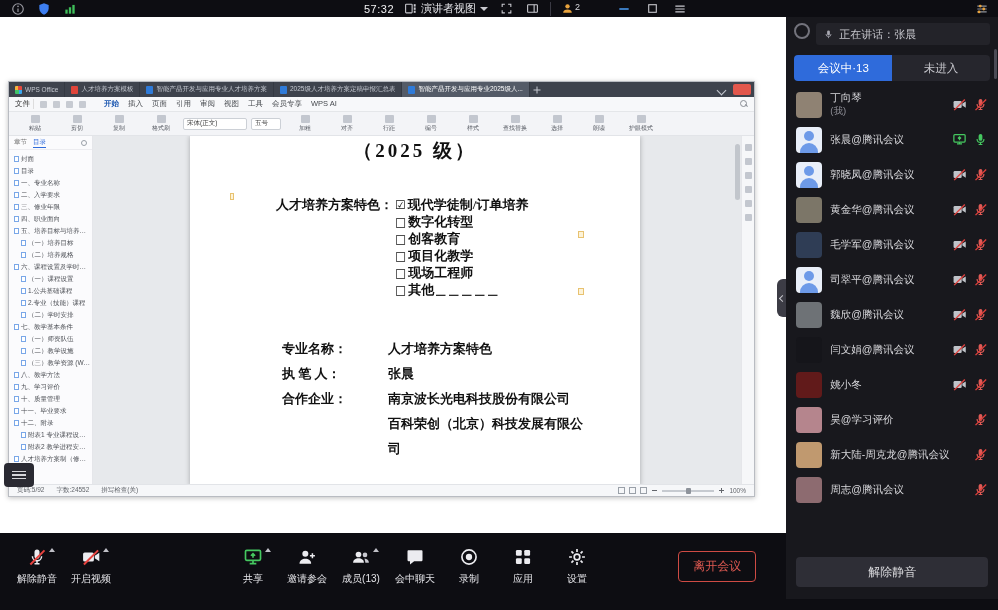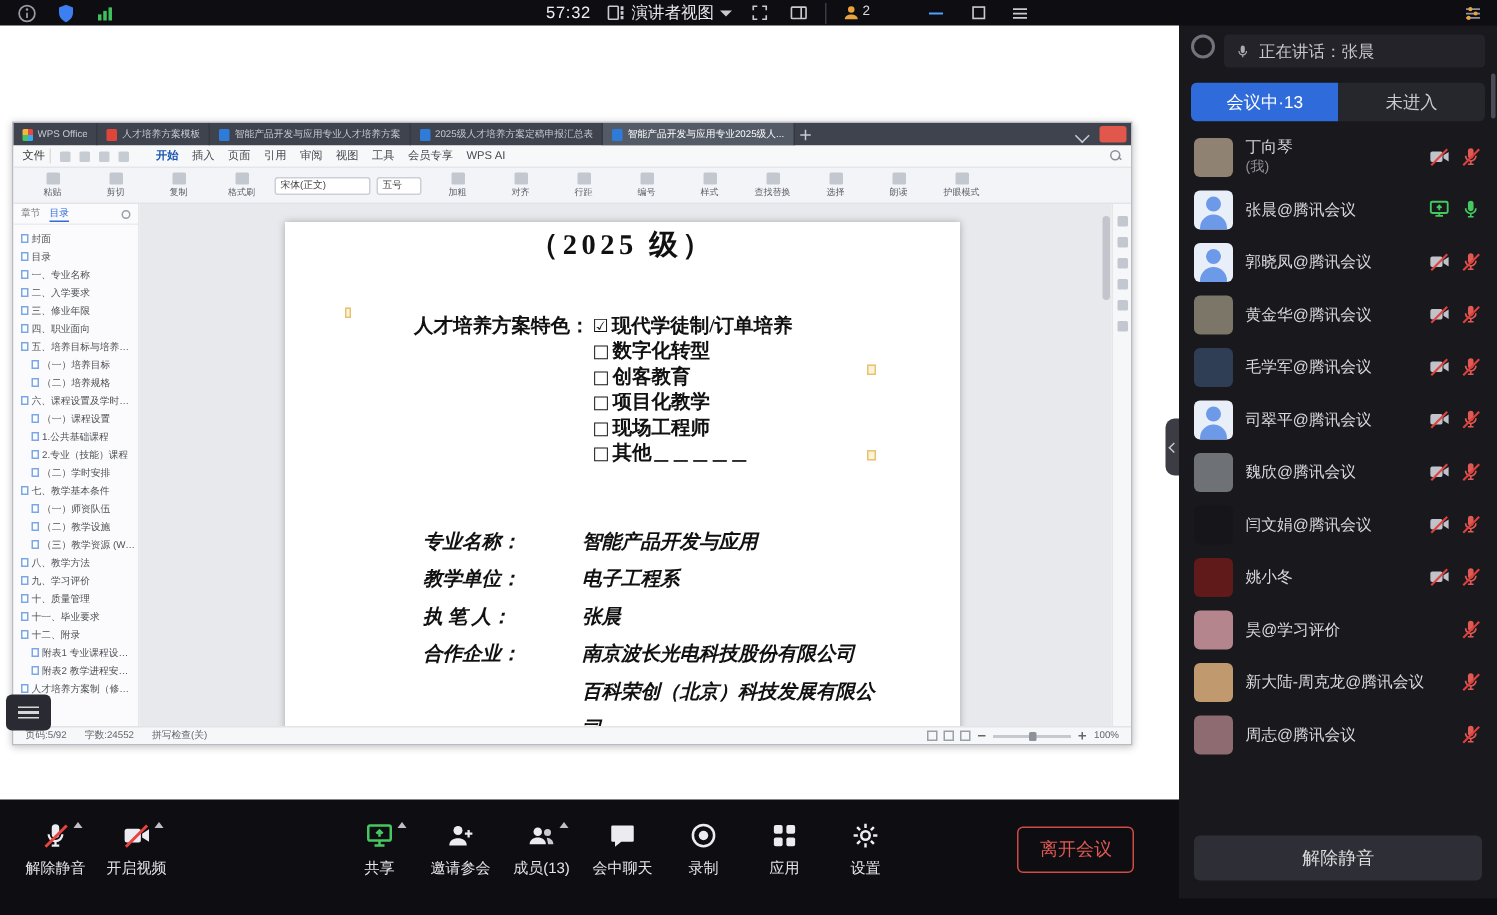--- a/index.html
+++ b/index.html
@@ -95,30 +95,30 @@
   .wnav { width:84px; background:#fbfbfd; border-right:1px solid #e5e6ea; display:flex; flex-direction:column; overflow:hidden; }
   .nav-tabs { height:14px; display:flex; align-items:center; gap:6px; padding:0 5px; border-bottom:1px solid #ececf0; font-size:6.5px; color:#777; }
   .nav-tab.active { color:#2f6bdb; border-bottom:1px solid #2f6bdb; }
   .nav-gear { margin-left:auto; width:6px; height:6px; border:1px solid #9aa0a8; border-radius:50%; }
   .nav-list { flex:1; padding:3px 2px; overflow:hidden; }
   .nav-item { display:flex; align-items:center; gap:2px; height:12px; padding-left:3px; cursor:default; }
   .nav-item.sub { padding-left:10px; }
   .nav-doc-ic { width:5px; height:6px; border:1px solid #7aa7e8; background:#fff; flex:none; }
   .nav-txt { font-size:6.5px; color:#4c4f55; white-space:nowrap; overflow:hidden; text-overflow:ellipsis; }
   .wcanvas { flex:1; background:#e7e9ec; position:relative; overflow:hidden; }
-  .page { position:absolute; left:97px; top:12px; width:450px; height:350px; background:#fff; box-shadow:0 0 5px rgba(0,0,0,.28); overflow:hidden; font-family:"Liberation Serif","DejaVu Serif",serif; color:#111; }
+  .page { position:absolute; left:97px; top:0; width:450px; height:350px; background:#fff; box-shadow:0 0 5px rgba(0,0,0,.28); overflow:hidden; font-family:"Liberation Serif","DejaVu Serif",serif; color:#111; }
   .doc-title { text-align:center; padding-top:2px; font-size:19px; font-weight:700; letter-spacing:3px; }
   .feat-row { margin-top:32px; padding-left:86px; display:flex; }
   .feat-label { font-size:13px; font-weight:700; white-space:nowrap; }
   .feat-list { margin-left:2px; }
   .feat-line { display:flex; align-items:center; height:17px; }
   .cbx { font-family:"DejaVu Sans",sans-serif; font-size:12px; margin-right:2px; line-height:1; }
   .feat-lab { font-size:13px; font-weight:700; white-space:nowrap; }
   .fields { margin-top:38px; padding-left:92px; }
-  .f-row { display:grid; grid-template-columns:106px 1fr; height:25px; align-items:center;font-style:italic; }
+  .f-row { display:grid; grid-template-columns:106px 1fr; height:25px; align-items:center; }
   .f-label, .f-value { font-size:13px; font-weight:700; white-space:nowrap; }
   .cmark { position:absolute; width:6px; height:7px; background:#fdf3d8; border:1px solid #e8c270; }
   .m1 { left:388px; top:95px; } .m2 { left:388px; top:152px; } .m3 { left:40px; top:57px; width:4px; }
   .canvas-scroll { position:absolute; right:1px; top:8px; width:5px; height:56px; background:#c2c6cc; border-radius:3px; }
   .wrail { width:13px; background:#f6f7f9; border-left:1px solid #e5e6ea; display:flex; flex-direction:column; align-items:center; gap:7px; padding-top:8px; }
   .rail-ic { width:7px; height:7px; background:#c3c7cf; border-radius:1px; }
   .wstatus { height:12px; background:#f6f7f9; border-top:1px solid #e2e4e8; display:flex; align-items:center; font-size:6.5px; color:#63666c; padding:0 8px; }
   .st-left { display:flex; gap:12px; }
   .st-right { margin-left:auto; display:flex; align-items:center; gap:4px; }
   .st-vic { width:7px; height:7px; border:1px solid #9aa0a8; }
@@ -474,25 +474,21 @@
                       </div>
                       <div class="feat-line">
                         <span class="cbx">□</span>
                         <span class="feat-lab">其他＿＿＿＿＿</span>
                       </div>
                   </div>
                 </div>
                 <div class="fields">
                   <div class="f-row">
                       <span class="f-label">专业名称：</span>
-                      <span class="f-value">智能产品开发与应用</span>
-                    </div>
-                    <div class="f-row">
-                      <span class="f-label">教学单位：</span>
-                      <span class="f-value">电子工程系</span>
+                      <span class="f-value">人才培养方案特色</span>
                     </div>
                     <div class="f-row">
                       <span class="f-label">执 笔 人：</span>
                       <span class="f-value">张晨</span>
                     </div>
                     <div class="f-row">
                       <span class="f-label">合作企业：</span>
                       <span class="f-value">南京波长光电科技股份有限公司</span>
                     </div>
                     <div class="f-row">

